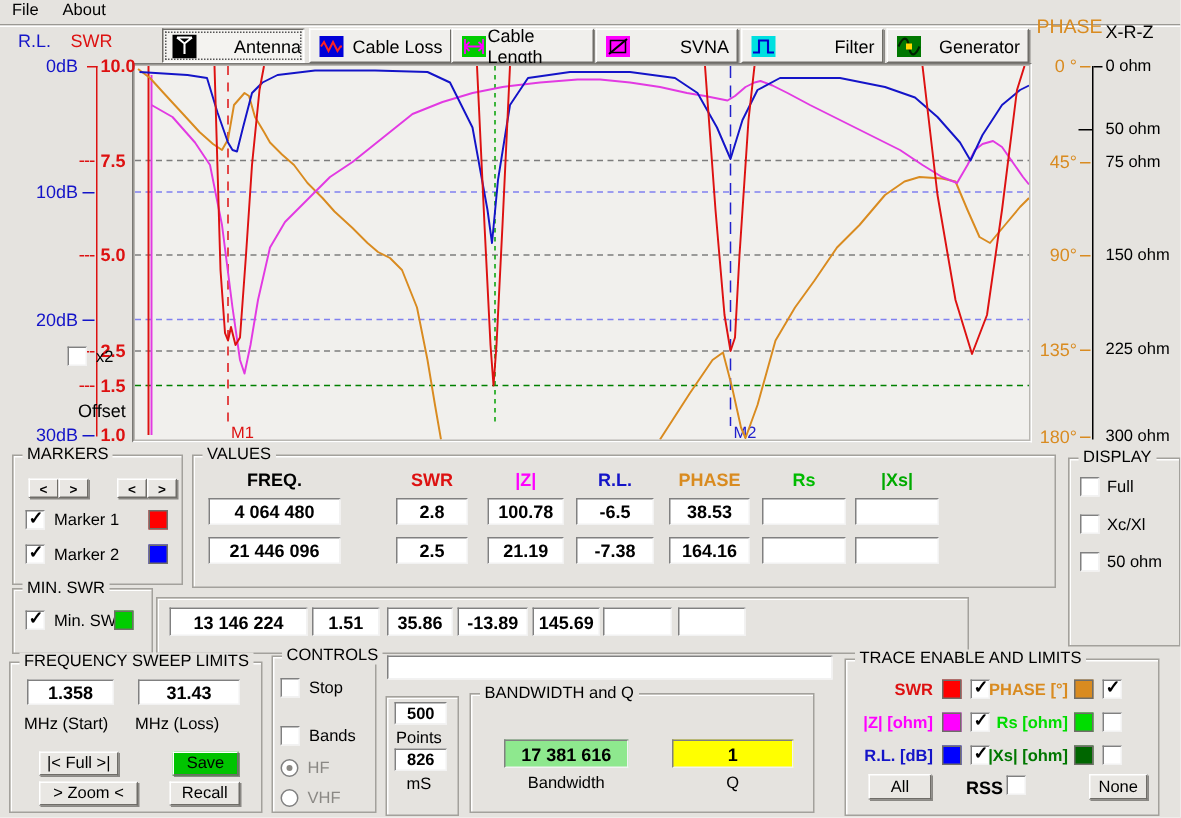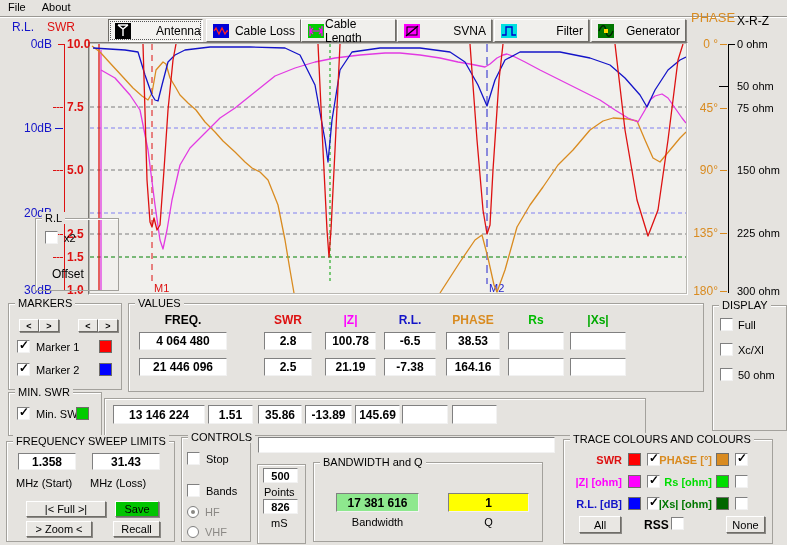--- a/index.html
+++ b/index.html
@@ -184,23 +184,20 @@
       <div class="tick" style="left: 720px; top: 291px; width: 7px; background: rgb(217, 139, 32);"></div>
       <span class="axlbl ohm-lbl" style="left: 737px; top: 44px;">0 ohm</span>
       <span class="axlbl ohm-lbl" style="left: 737px; top: 86px;">50 ohm</span>
       <div class="tick" style="left: 719px; top: 86px; width: 9px; background: rgb(0, 0, 0);"></div>
       <span class="axlbl ohm-lbl" style="left: 737px; top: 108px;">75 ohm</span>
       <span class="axlbl ohm-lbl" style="left: 737px; top: 170px;">150 ohm</span>
       <span class="axlbl ohm-lbl" style="left: 737px; top: 233px;">225 ohm</span>
       <span class="axlbl ohm-lbl" style="left: 737px; top: 291px;">300 ohm</span>
     </div>
 
-  <div class="gbox" style="left:35px;top:218px;width:82px;height:71px;">
-    <span class="gtitle">R.L</span>
-  </div>
   <span class="cb" id="x2-cb" style="left:45px;top:231px;"></span>
   <span class="lbl" style="left:64px;top:232px;">x2</span>
   <span class="lbl" style="left:52px;top:267px;font-size:12px;">Offset</span>
 
   <div class="gbox" style="left:8px;top:303px;width:112px;height:85px;">
     <span class="gtitle">MARKERS</span>
   </div>
   <div id="markers-content">
       <div class="btn" style="left: 19px; top: 319px; width: 20px; height: 13px; font-size: 9px; font-weight: bold;">&lt;</div>
       <div class="btn" style="left: 39px; top: 319px; width: 20px; height: 13px; font-size: 9px; font-weight: bold;">&gt;</div>
@@ -273,21 +270,21 @@
       <span class="lbl" style="left: 738px; top: 369px;">50 ohm</span>
     </div>
 
   <div class="gbox" style="left:6px;top:441px;width:167px;height:99px;">
     <span class="gtitle">FREQUENCY SWEEP LIMITS</span>
   </div>
   <div class="field" style="left:18px;top:453px;width:58px;height:17px;">1.358</div>
   <div class="field" style="left:92px;top:453px;width:68px;height:17px;">31.43</div>
   <span class="lbl" style="left:16px;top:477px;">MHz  (Start)</span>
   <span class="lbl" style="left:90px;top:477px;">MHz  (Loss)</span>
-  <div class="btn" style="left:26px;top:501px;width:80px;height:16px;">|&lt; Full &gt;|</div>
+  <div class="btn" style="left:26px;top:501px;width:53px;height:16px;">|&lt; Full &gt;|</div>
   <div class="btn" id="save-btn" style="left: 115px; top: 501px; width: 44px; height: 16px; background: rgb(0, 196, 0);">Save</div>
   <div class="btn" style="left:26px;top:521px;width:66px;height:16px;">&gt; Zoom &lt;</div>
   <div class="btn" style="left:113px;top:521px;width:47px;height:16px;">Recall</div>
 
   <div class="gbox" style="left:181px;top:437px;width:68px;height:103px;">
     <span class="gtitle">CONTROLS</span>
   </div>
   <span class="cb" id="hold-cb" style="left:187px;top:452px;"></span>
   <span class="lbl" style="left:206px;top:453px;">Stop</span>
   <span class="cb" id="bands-cb" style="left:187px;top:484px;"></span>
@@ -307,21 +304,21 @@
 
   <div class="gbox" style="left:313px;top:462px;width:228px;height:78px;">
     <span class="gtitle">BANDWIDTH and Q</span>
   </div>
   <div class="field" id="bw-field" style="left: 336px; top: 493px; width: 83px; height: 19px; background: rgb(142, 232, 142);">17 381 616</div>
   <span class="lbl" style="left:336px;top:516px;width:83px;text-align:center;">Bandwidth</span>
   <div class="field" id="q-field" style="left: 448px; top: 493px; width: 81px; height: 19px; background: rgb(255, 255, 0);">1</div>
   <span class="lbl" style="left:448px;top:516px;width:81px;text-align:center;">Q</span>
 
   <div class="gbox" style="left:563px;top:439px;width:208px;height:103px;">
-    <span class="gtitle">TRACE COLOURS AND COLOURS</span>
+    <span class="gtitle">TRACE ENABLE AND LIMITS</span>
   </div>
   <div id="trace-content">
       <span class="lbl" style="left: 566px; top: 454px; width: 56px; text-align: right; color: rgb(221, 17, 17); font-weight: bold; font-size: 11px;">SWR</span>
       <span class="swatch" style="left: 628px; top: 453px; background: rgb(255, 0, 0);"></span>
       <span class="cb checked" style="left: 647px; top: 453px;"></span>
       <span class="lbl" style="left: 656px; top: 454px; width: 56px; text-align: right; color: rgb(217, 139, 32); font-weight: bold; font-size: 11px;">PHASE [°]</span>
       <span class="swatch" style="left: 716px; top: 453px; background: rgb(217, 139, 32);"></span>
       <span class="cb checked" style="left: 735px; top: 453px;"></span>
       <span class="lbl" style="left: 566px; top: 476px; width: 56px; text-align: right; color: rgb(255, 0, 255); font-weight: bold; font-size: 11px;">|Z| [ohm]</span>
       <span class="swatch" style="left: 628px; top: 475px; background: rgb(255, 0, 255);"></span>

